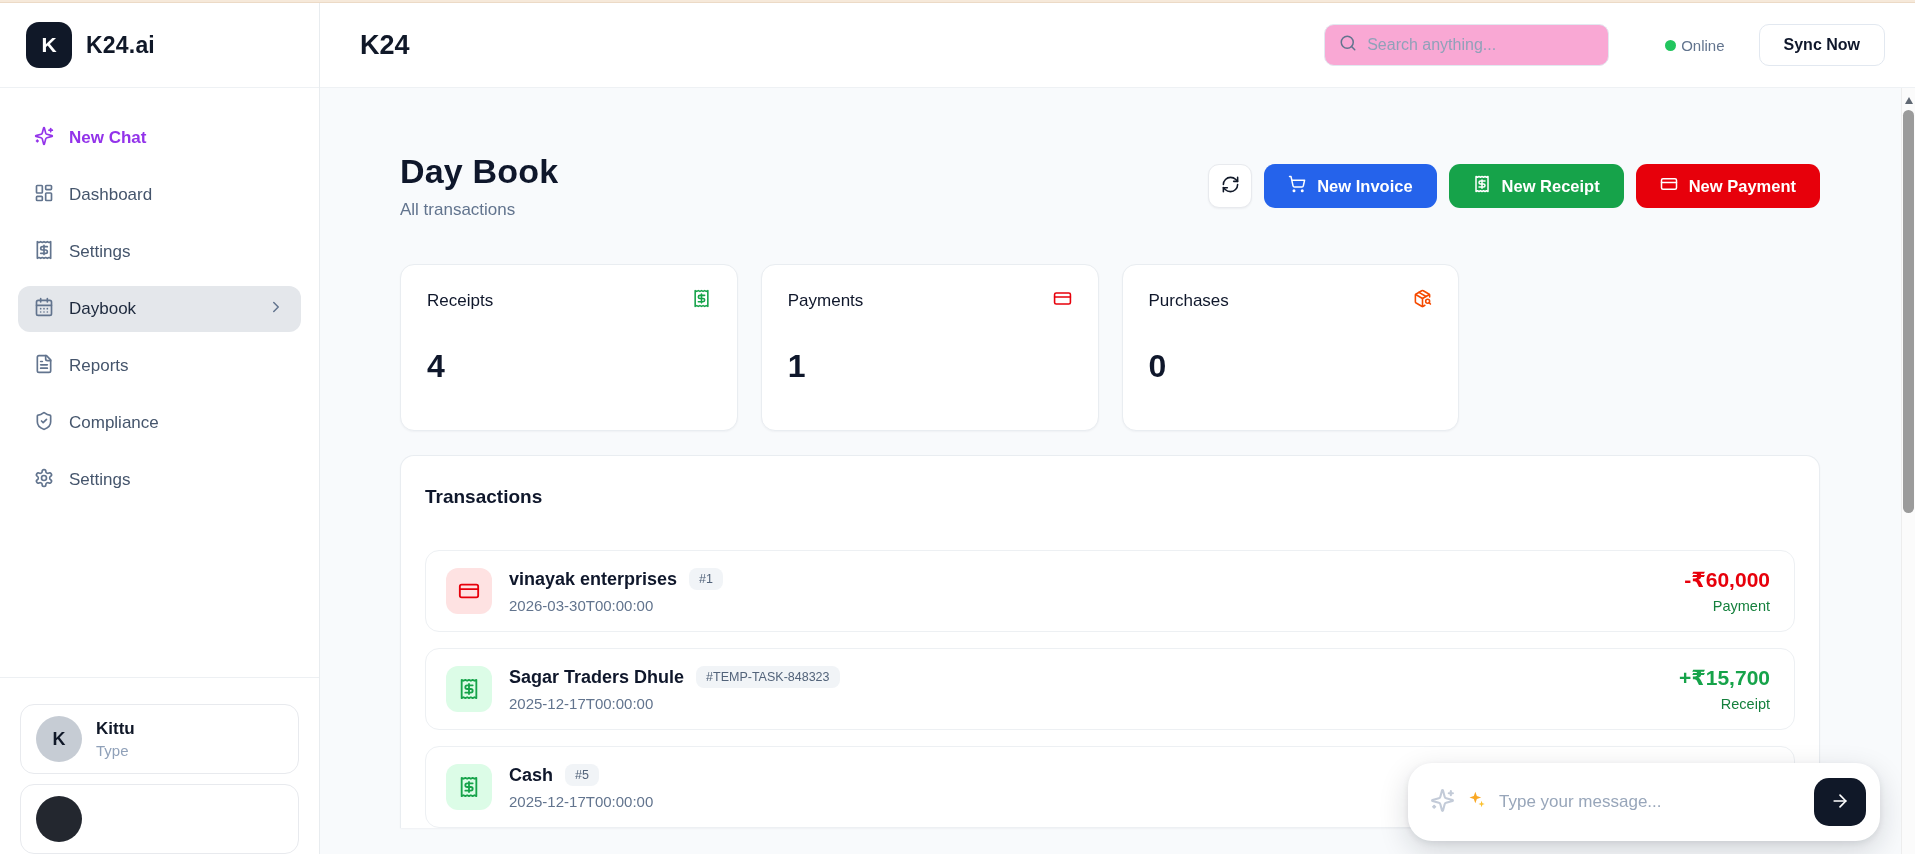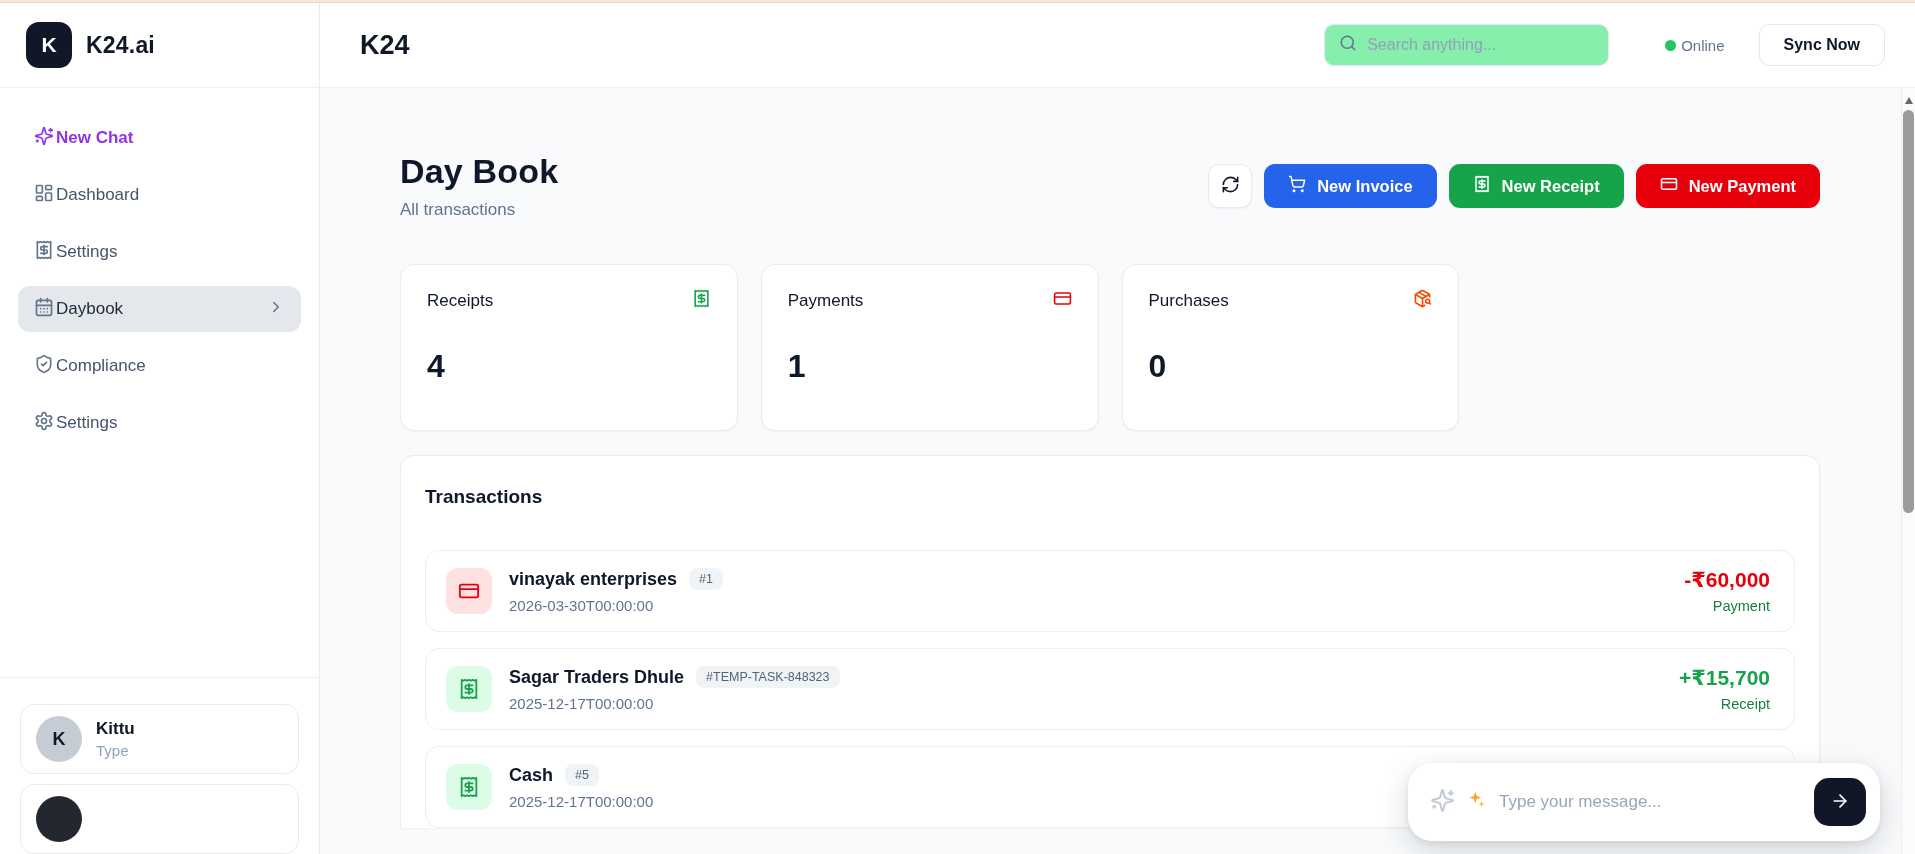--- a/index.html
+++ b/index.html
@@ -11,42 +11,42 @@
 
   .app { display:flex; height:851px; }
 
   
   .sidebar { width:320px; min-width:320px; background:#fff; border-right:1px solid #e8ecef; display:flex; flex-direction:column; }
   .logo-row { display:flex; align-items:center; gap:14px; padding:20px 26px; border-bottom:1px solid #eef1f4; height:85px; }
   .logo-mark { width:46px; height:46px; border-radius:13px; background:#101828; color:#fff; display:flex; align-items:center; justify-content:center; font-size:21px; font-weight:700; }
   .logo-name { font-size:23px; font-weight:700; color:#101828; letter-spacing:.2px; }
 
   nav { padding:27px 18px 0; flex:0 0 auto; }
-  .nav-item { display:flex; align-items:center; gap:2px; height:46px; padding:0 16px; border-radius:12px; margin-bottom:11px; font-size:17px; color:#45556c; cursor:pointer; }
+  .nav-item { display:flex; align-items:center; gap:15px; height:46px; padding:0 16px; border-radius:12px; margin-bottom:11px; font-size:17px; color:#45556c; cursor:pointer; }
   .nav-item svg { width:20px; height:20px; stroke:#62748e; }
   .nav-item.accent { color:#9333ea; font-weight:700; }
   .nav-item.accent svg { stroke:#9333ea; }
   .nav-item.active { background:#e4e7eb; color:#1d293d; font-weight:500; }
   .nav-item .chev { margin-left:auto; }
   .nav-item .chev svg { width:18px; height:18px; stroke:#62748e; }
 
   .sidebar-bottom { margin-top:auto; border-top:1px solid #edf0f3; padding:26px 20px 0; }
   .user-card { display:flex; align-items:center; gap:14px; border:1px solid #e8eaee; border-radius:14px; padding:11px 15px; background:#fff; }
   .avatar { width:46px; height:46px; border-radius:50%; background:#c6ccd4; color:#101828; font-weight:700; font-size:18px; display:flex; align-items:center; justify-content:center; }
   .user-name { font-size:17px; font-weight:700; color:#101828; }
   .user-role { font-size:15px; color:#90a1b9; margin-top:3px; }
   .user-card.ghost { margin-top:10px; }
   .avatar.dark { background:#23272f; }
 
   
   .right { flex:1; display:flex; flex-direction:column; min-width:0; }
   .topbar { height:85px; background:#fff; border-bottom:1px solid #eef1f4; display:flex; align-items:center; padding:0 30px; }
   .topbar-title { font-size:27px; font-weight:700; color:#101828; margin-left:10px; }
   .topbar-right { margin-left:auto; display:flex; align-items:center; }
-  .search-box { width:285px; height:42px; border:1px solid #e2e8f0; border-radius:10px; background:#86efac; display:flex; align-items:center; padding:0 14px; gap:10px; }
+  .search-box { width:285px; height:42px; border:1px solid #e2e8f0; border-radius:10px; background:#f9a8d4; display:flex; align-items:center; padding:0 14px; gap:10px; }
   .search-box svg { width:18px; height:18px; stroke:#62748e; flex:0 0 auto; }
   .search-box input { border:none; outline:none; font-size:16px; color:#334155; width:100%; font-family:inherit; background:transparent; }
   .search-box input::placeholder { color:#90a1b9; }
   .online-wrap { display:flex; align-items:center; gap:5px; margin-left:56px; }
   .online-dot { width:11px; height:11px; border-radius:50%; background:#22c55e; }
   .online-label { font-size:15px; color:#62748e; }
   .sync-btn { margin-left:34px; height:42px; padding:0 24px; border:1px solid #e2e8f0; border-radius:10px; background:#fff; font-size:16px; font-weight:600; color:#0f172b; font-family:inherit; cursor:pointer; }
 
   .main { flex:1; background:#f8fafc; padding:0 95px 0 80px; overflow:hidden; position:relative; }
 
@@ -156,20 +156,30 @@
               <path d="M12 14h.01"></path>
               <path d="M16 14h.01"></path>
               <path d="M8 18h.01"></path>
               <path d="M12 18h.01"></path>
               <path d="M16 18h.01"></path>
             </svg></span>
         <span>Daybook</span>
         <span class="chev"><svg viewBox="0 0 24 24">
               <path d="m9 18 6-6-6-6"></path>
             </svg></span>
+      </div>
+      <div class="nav-item">
+        <span><svg viewBox="0 0 24 24">
+              <path d="M15 2H6a2 2 0 0 0-2 2v16a2 2 0 0 0 2 2h12a2 2 0 0 0 2-2V7Z"></path>
+              <path d="M14 2v4a2 2 0 0 0 2 2h4"></path>
+              <path d="M16 13H8"></path>
+              <path d="M16 17H8"></path>
+              <path d="M10 9H8"></path>
+            </svg></span>
+        <span>Reports</span>
       </div>
       <div class="nav-item">
         <span><svg viewBox="0 0 24 24">
               <path d="M20 13c0 5-3.5 7.5-7.66 8.95a1 1 0 0 1-.67-.01C7.5 20.5 4 18 4 13V6a1 1 0 0 1 1-1c2 0 4.5-1.2 6.24-2.72a1 1 0 0 1 1.52 0C14.51 3.81 17 5 19 5a1 1 0 0 1 1 1z"></path>
               <path d="m9 12 2 2 4-4"></path>
             </svg></span>
         <span>Compliance</span>
       </div>
       <div class="nav-item">
         <span><svg viewBox="0 0 24 24">

